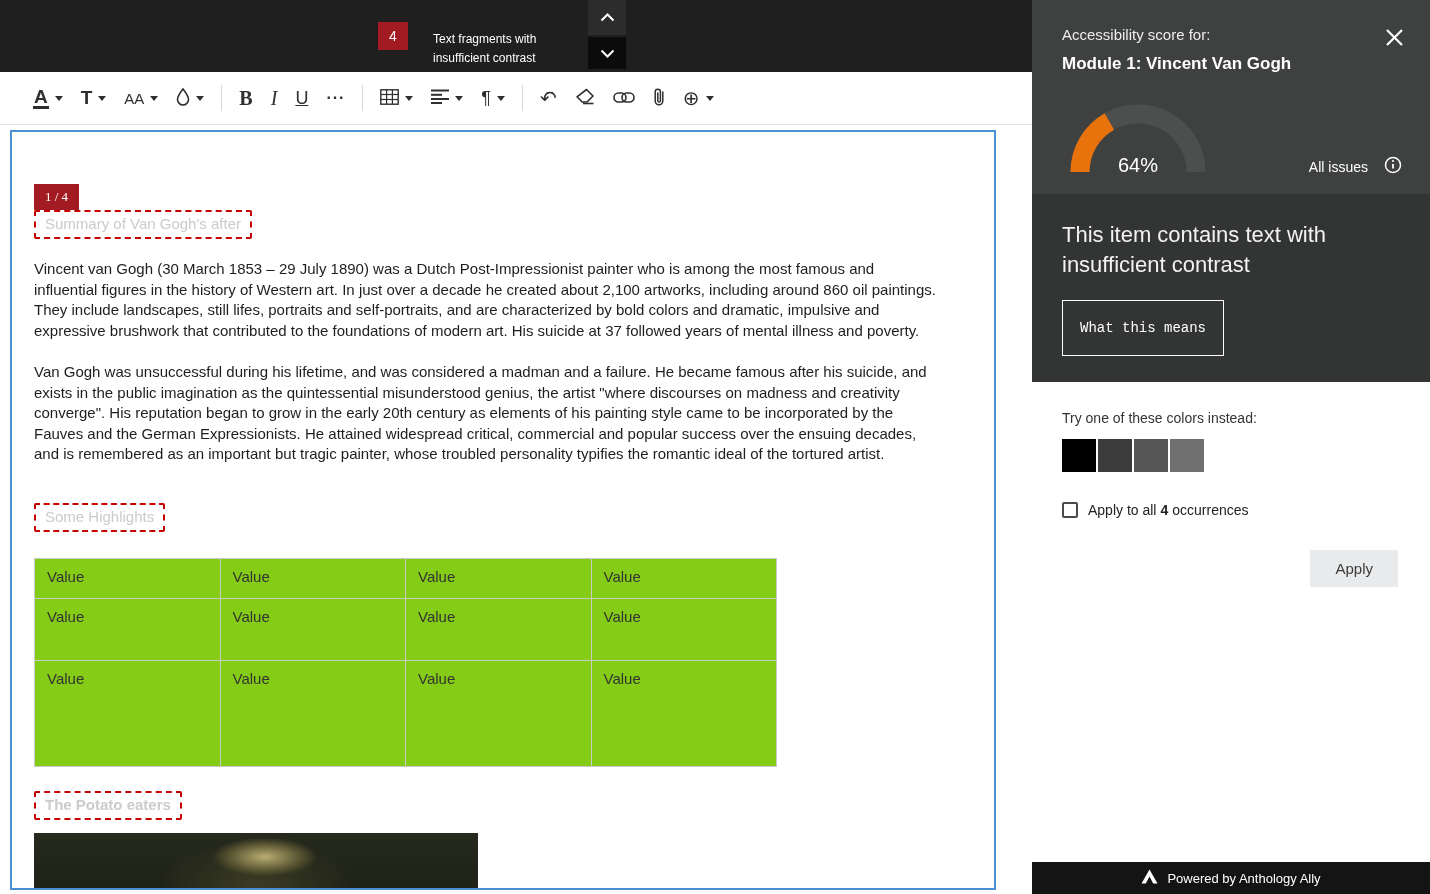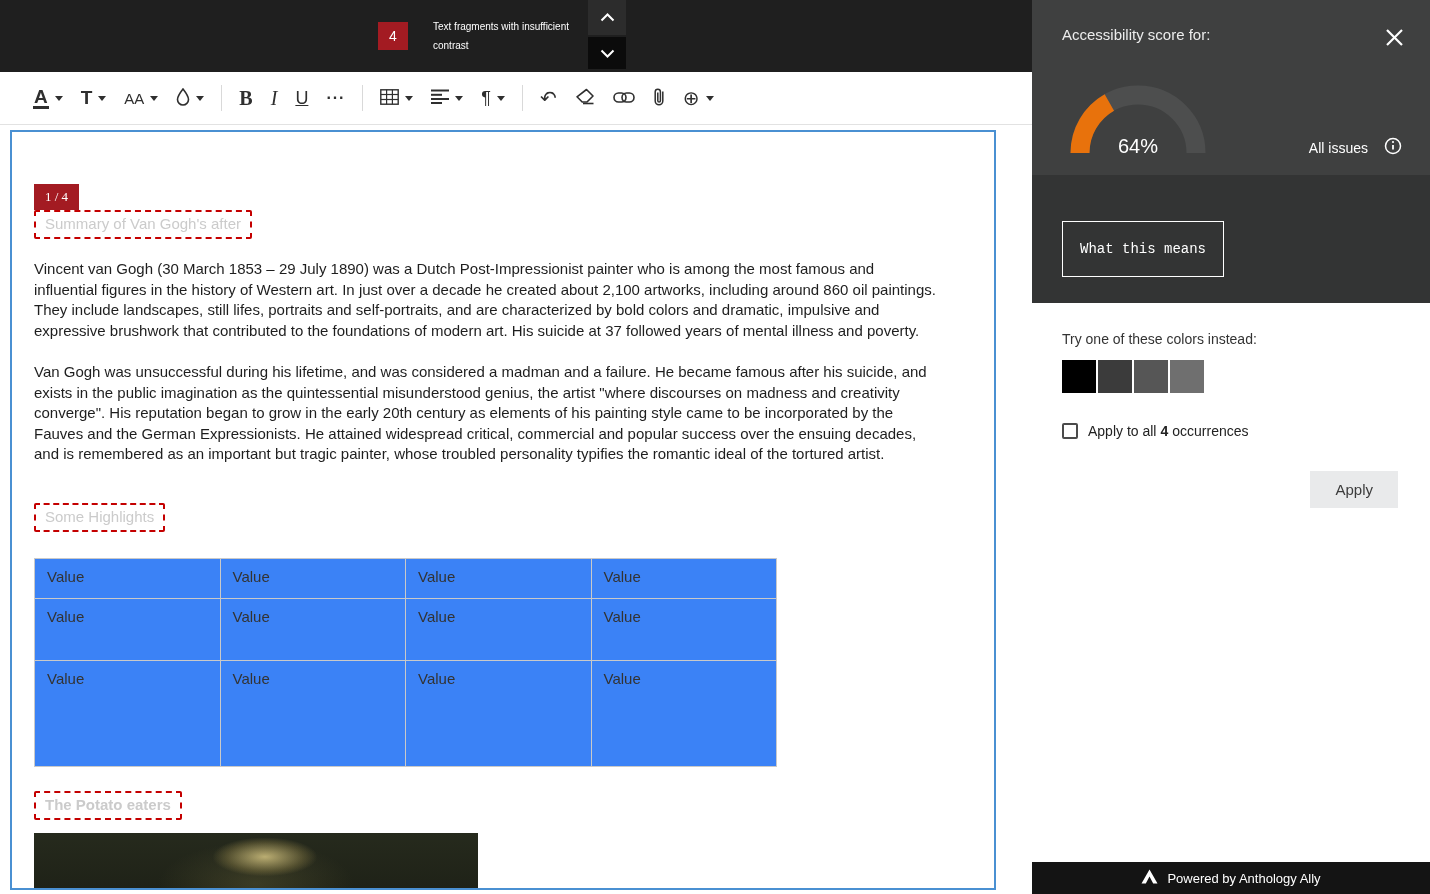--- a/index.html
+++ b/index.html
@@ -4,21 +4,21 @@
 <style>
   * { box-sizing: border-box; margin: 0; padding: 0; }
   html,body { width:1430px; height:894px; }
   body { font-family:"Liberation Sans", sans-serif; background:#fff; overflow:hidden; position:relative; }
   .app { position:relative; width:1430px; height:894px; background:#fff; overflow:hidden; }
 
   
   .topbar { position:absolute; left:0; top:0; width:1032px; height:72px; background:#1f1f1f; }
   .issue-badge { position:absolute; left:378px; top:22px; min-width:30px; height:28px; background:#a31b22;
                  color:#fff; font-size:14px; display:flex; align-items:center; justify-content:center; padding:0 8px; }
-  .issue-label { position:absolute; left:433px; top:17px; width:142px; color:#fff; font-size:10px; line-height:19px; }
+  .issue-label { position:absolute; left:433px; top:30px; width:142px; color:#fff; font-size:12px; line-height:19px; }
   .nav-btn { position:absolute; left:588px; width:38px; border:none; display:flex; align-items:center; justify-content:center; cursor:pointer; }
   .nav-btn.up { top:0; height:35px; background:#2c2c2c; }
   .nav-btn.down { top:37px; height:32px; background:#0b0b0b; }
 
   
   .toolbar { position:absolute; left:0; top:72px; width:1032px; height:53px; background:#fff;
              border-bottom:1px solid #e2e2e2; display:flex; align-items:center; padding-left:24px; }
   .tb-btn { display:flex; align-items:center; gap:6px; height:36px; padding:0 9px; background:none; border:none;
             color:#2f2f2f; cursor:pointer; font-family:"Liberation Sans", sans-serif; }
   .caret { width:0; height:0; border-left:4px solid transparent; border-right:4px solid transparent; border-top:5px solid #2f2f2f; }
@@ -37,37 +37,37 @@
   
   .content-box { position:absolute; left:10px; top:130px; width:986px; height:760px; border:2px solid #4a90d2;
                  background:#fff; overflow:hidden; }
   .pos-badge { display:inline-block; margin:52px 0 0 22px; padding:5px 11px; background:#a31b22; color:#fff; font-size:13px;font-family:Liberation Serif, serif; }
   .frag { display:block; width:fit-content; margin-left:22px; border:2px dashed #c40000; border-radius:2px;
           padding:3px 9px 5px; color:#cbcbcb; font-size:15px; background:#fff; }
   .para { margin:20px 0 0 22px; width:906px; color:#1e1e1e; font-size:15px; line-height:20.5px; }
   .para.second { margin-top:21px; }
   .h-highlights { margin-top:38px; }
   .val-table { border-collapse:collapse; margin:26px 0 0 22px; width:743px; table-layout:fixed; }
-  .val-table td { border:1px solid #c9c9c9; vertical-align:top; padding:9px 12px; font-size:15px; color:#333; background:#3b82f6; }
+  .val-table td { border:1px solid #c9c9c9; vertical-align:top; padding:9px 12px; font-size:15px; color:#333; background:#84cc16; }
   .r0 td { height:40px; } .r1 td { height:62px; } .r2 td { height:106px; }
   .h-potato { margin-top:24px;font-weight:bold; }
   .painting { margin:13px 0 0 22px; width:444px; height:170px;
     background:
       radial-gradient(ellipse 70px 26px at 52% 14%, rgba(222,205,135,0.8), rgba(150,135,75,0.35) 55%, transparent 75%),
       radial-gradient(ellipse 140px 60px at 50% 30%, rgba(110,105,60,0.35), transparent 70%),
       radial-gradient(ellipse 60px 45px at 12% 65%, rgba(95,90,62,0.5), transparent 75%),
       radial-gradient(ellipse 65px 50px at 85% 60%, rgba(88,84,58,0.45), transparent 75%),
       linear-gradient(180deg, #262a1d 0%, #1c1f15 45%, #15170f 100%);
   }
 
   
   .panel { position:absolute; left:1032px; top:0; width:398px; height:894px; background:#3f4040;
            display:flex; flex-direction:column; }
   .panel-close { position:absolute; top:28px; right:26px; background:none; border:none; cursor:pointer; }
-  .score-for { margin:26px 30px 12px; color:#ececec; font-size:15px; }
+  .score-for { margin:26px 30px 4px; color:#ececec; font-size:15px; }
   .module-title { margin:7px 30px 0; color:#fff; font-size:17px; font-weight:bold; }
   .gauge-row { position:relative; height:112px; margin-top:8px; }
   .gauge-svg { position:absolute; left:36px; top:20px; }
   .score-pct { position:absolute; left:36px; top:72px; width:140px; text-align:center; color:#fff; font-size:20px; }
   .all-issues { position:absolute; right:28px; top:74px; display:flex; align-items:center; gap:16px;
                 color:#fff; font-size:14px; background:none; border:none; cursor:pointer; }
   .message-section { background:#333434; padding:26px 34px 26px 30px; }
   .message { color:#f2f2f2; font-size:22px; line-height:30px; width:305px; }
   .wtm-btn { margin-top:20px; background:transparent; border:1px solid #fff; color:#fff; font-size:14px;
              padding:19px 17px; cursor:pointer; font-family:Liberation Mono, monospace; }
@@ -239,40 +239,42 @@
   <aside class="panel">
     <button class="panel-close">
       <span>
         <svg width="19" height="19" viewBox="0 0 19 19">
             <line x1="2" y1="2" x2="17" y2="17" stroke="#fff" stroke-width="2.2"></line>
             <line x1="17" y1="2" x2="2" y2="17" stroke="#fff" stroke-width="2.2"></line>
           </svg>
       </span>
     </button>
     <div class="score-for">Accessibility score for:</div>
+    <div class="module-title">Module 1: Vincent Van Gogh</div>
 
     <div class="gauge-row">
       <svg class="gauge-svg" width="140" height="78" viewBox="0 0 140 78">
         <path d="M 12 70 A 58 58 0 0 1 128 70" fill="none" stroke="#4d4e4e" stroke-width="19"></path>
         <path d="M 12 70 A 58 58 0 0 1 128 70" fill="none" stroke="#e8720c" stroke-width="19" stroke-dasharray="61 300"></path>
       </svg>
       <div class="score-pct">64%</div>
       <button class="all-issues">
         <span>All issues</span>
         <span>
           <svg width="18" height="18" viewBox="0 0 18 18">
               <circle cx="9" cy="9" r="7.5" fill="none" stroke="#fff" stroke-width="1.5"></circle>
               <line x1="9" y1="8" x2="9" y2="12.5" stroke="#fff" stroke-width="1.8"></line>
               <circle cx="9" cy="5" r="1.1" fill="#fff"></circle>
             </svg>
         </span>
       </button>
     </div>
 
     <div class="message-section">
+      <div class="message">This item contains text with insufficient contrast</div>
       <button class="wtm-btn">What this means</button>
     </div>
 
     <div class="white-section">
       <div class="prompt">Try one of these colors instead:</div>
       <div class="swatches">
         <div class="swatch" style="background: rgb(0, 0, 0);"></div>
         <div class="swatch" style="background: rgb(59, 59, 59);"></div>
         <div class="swatch" style="background: rgb(86, 86, 86);"></div>
         <div class="swatch" style="background: rgb(111, 111, 111);"></div>

